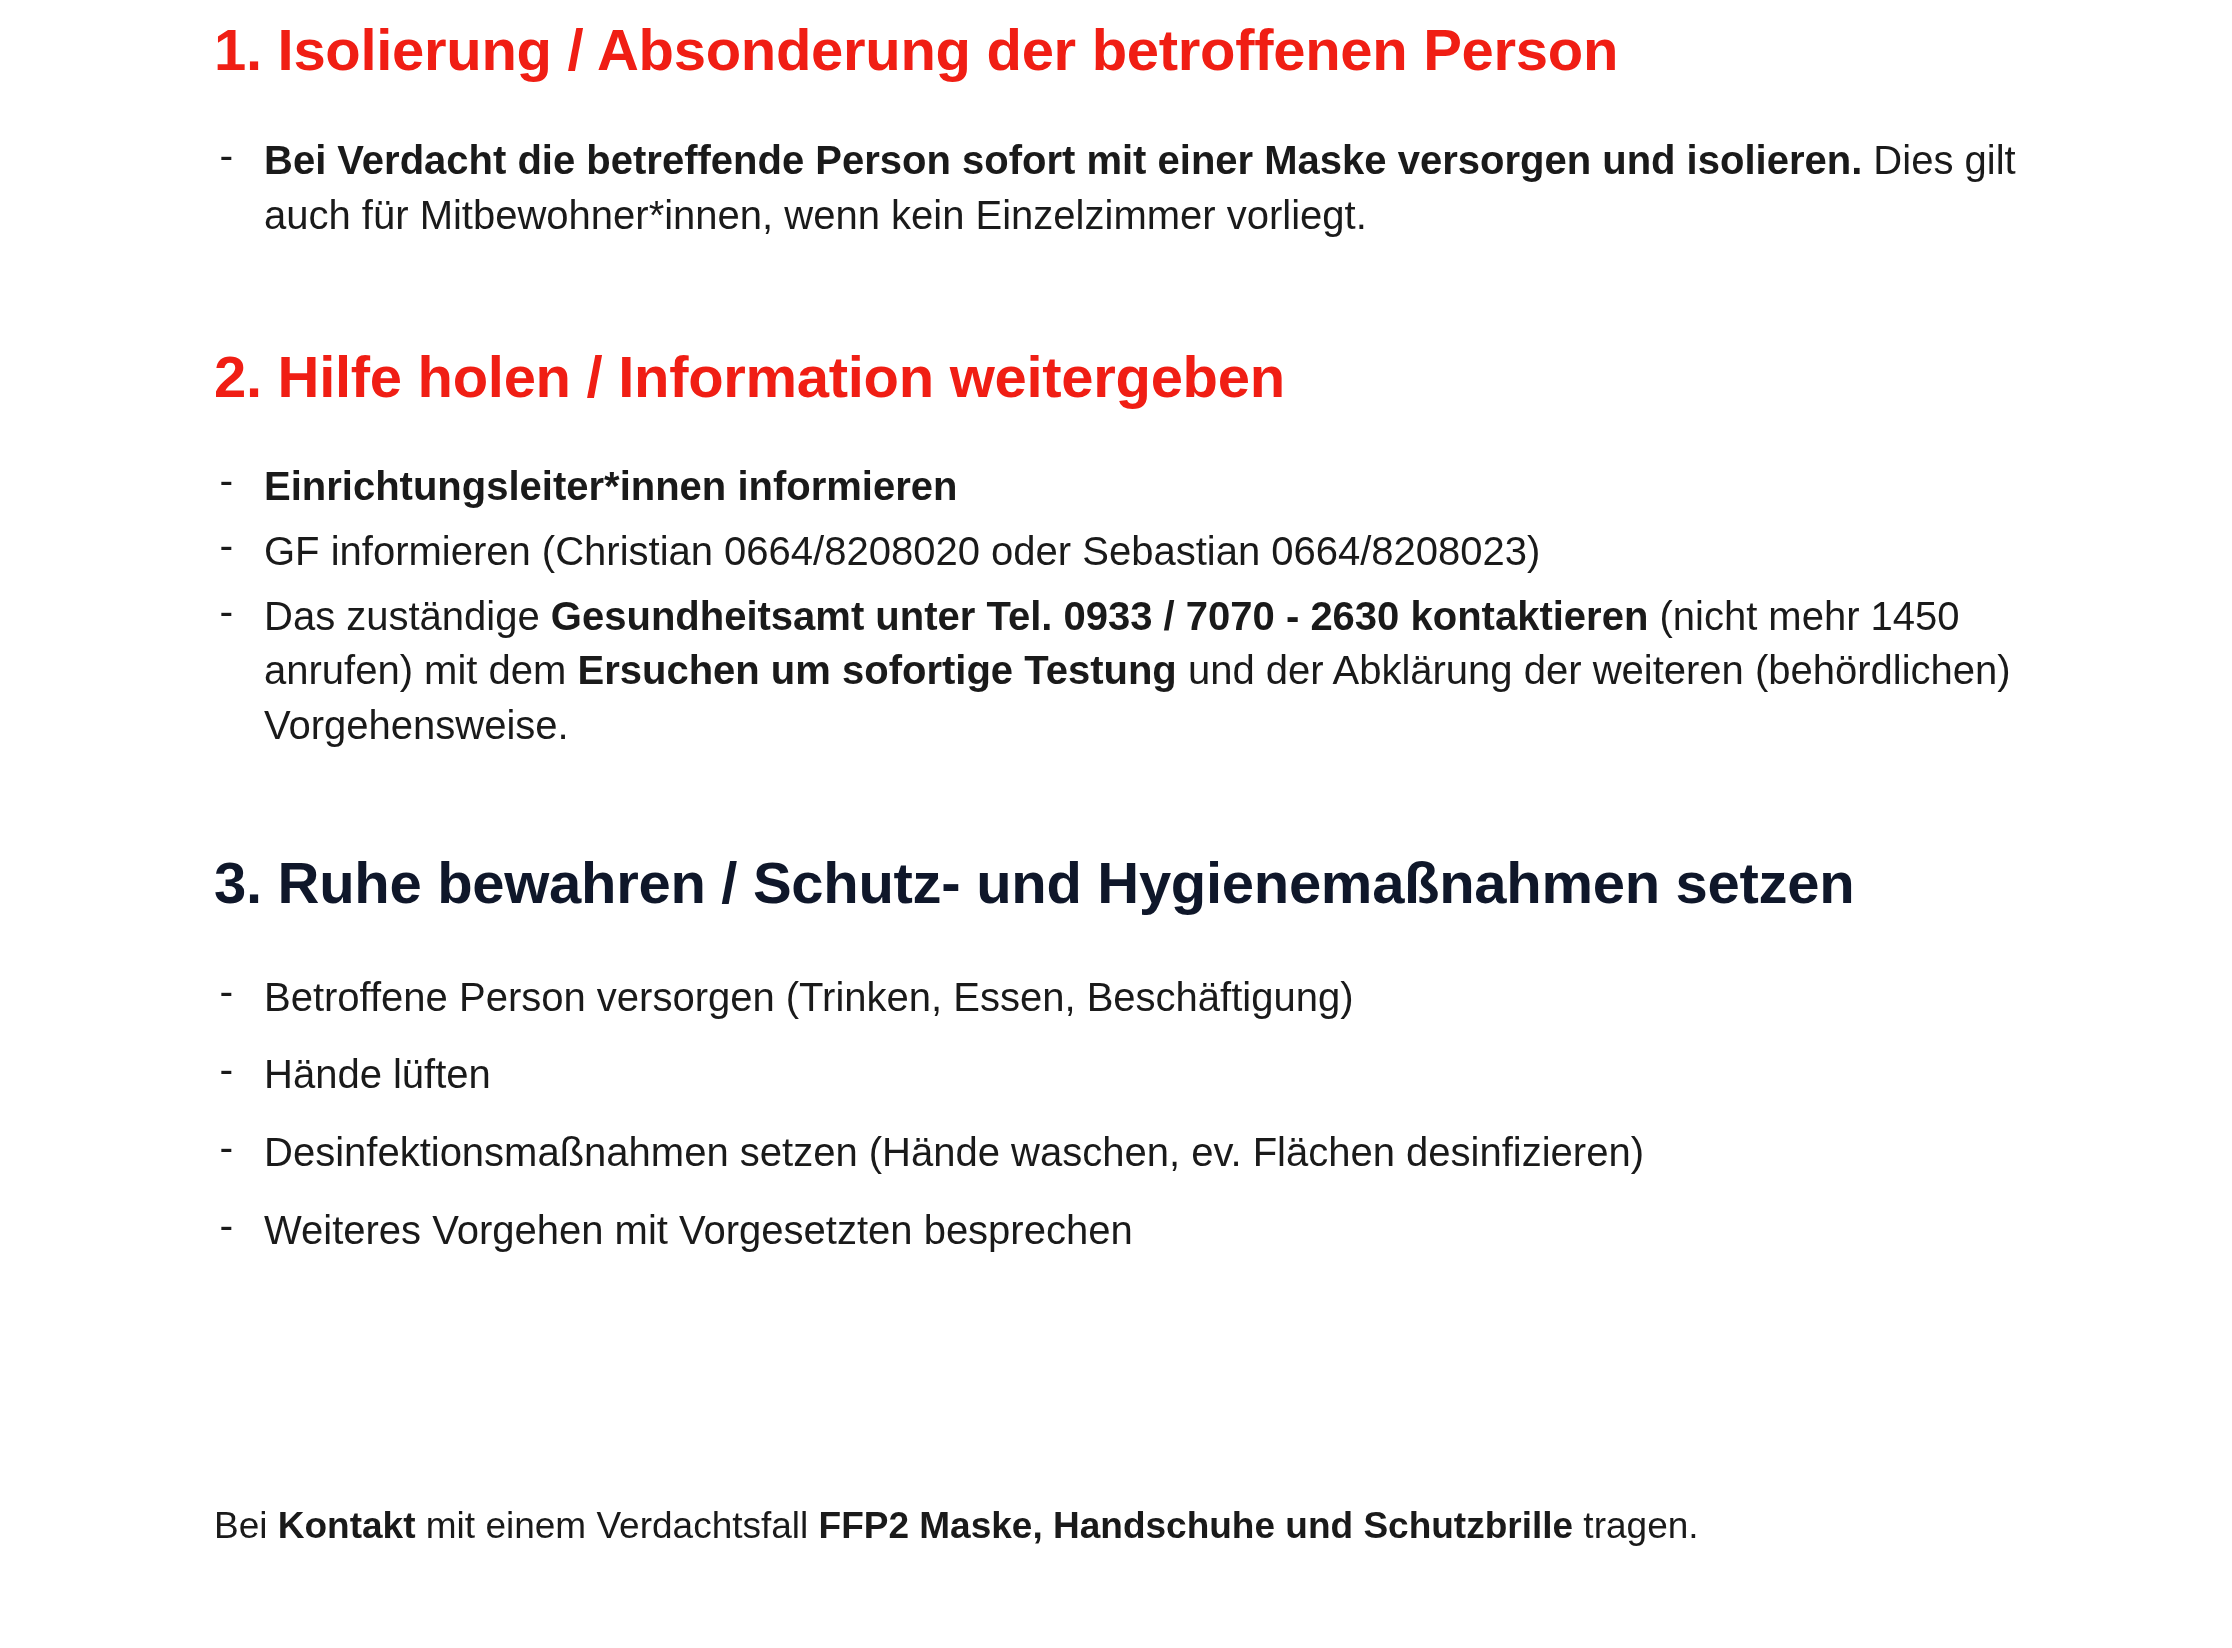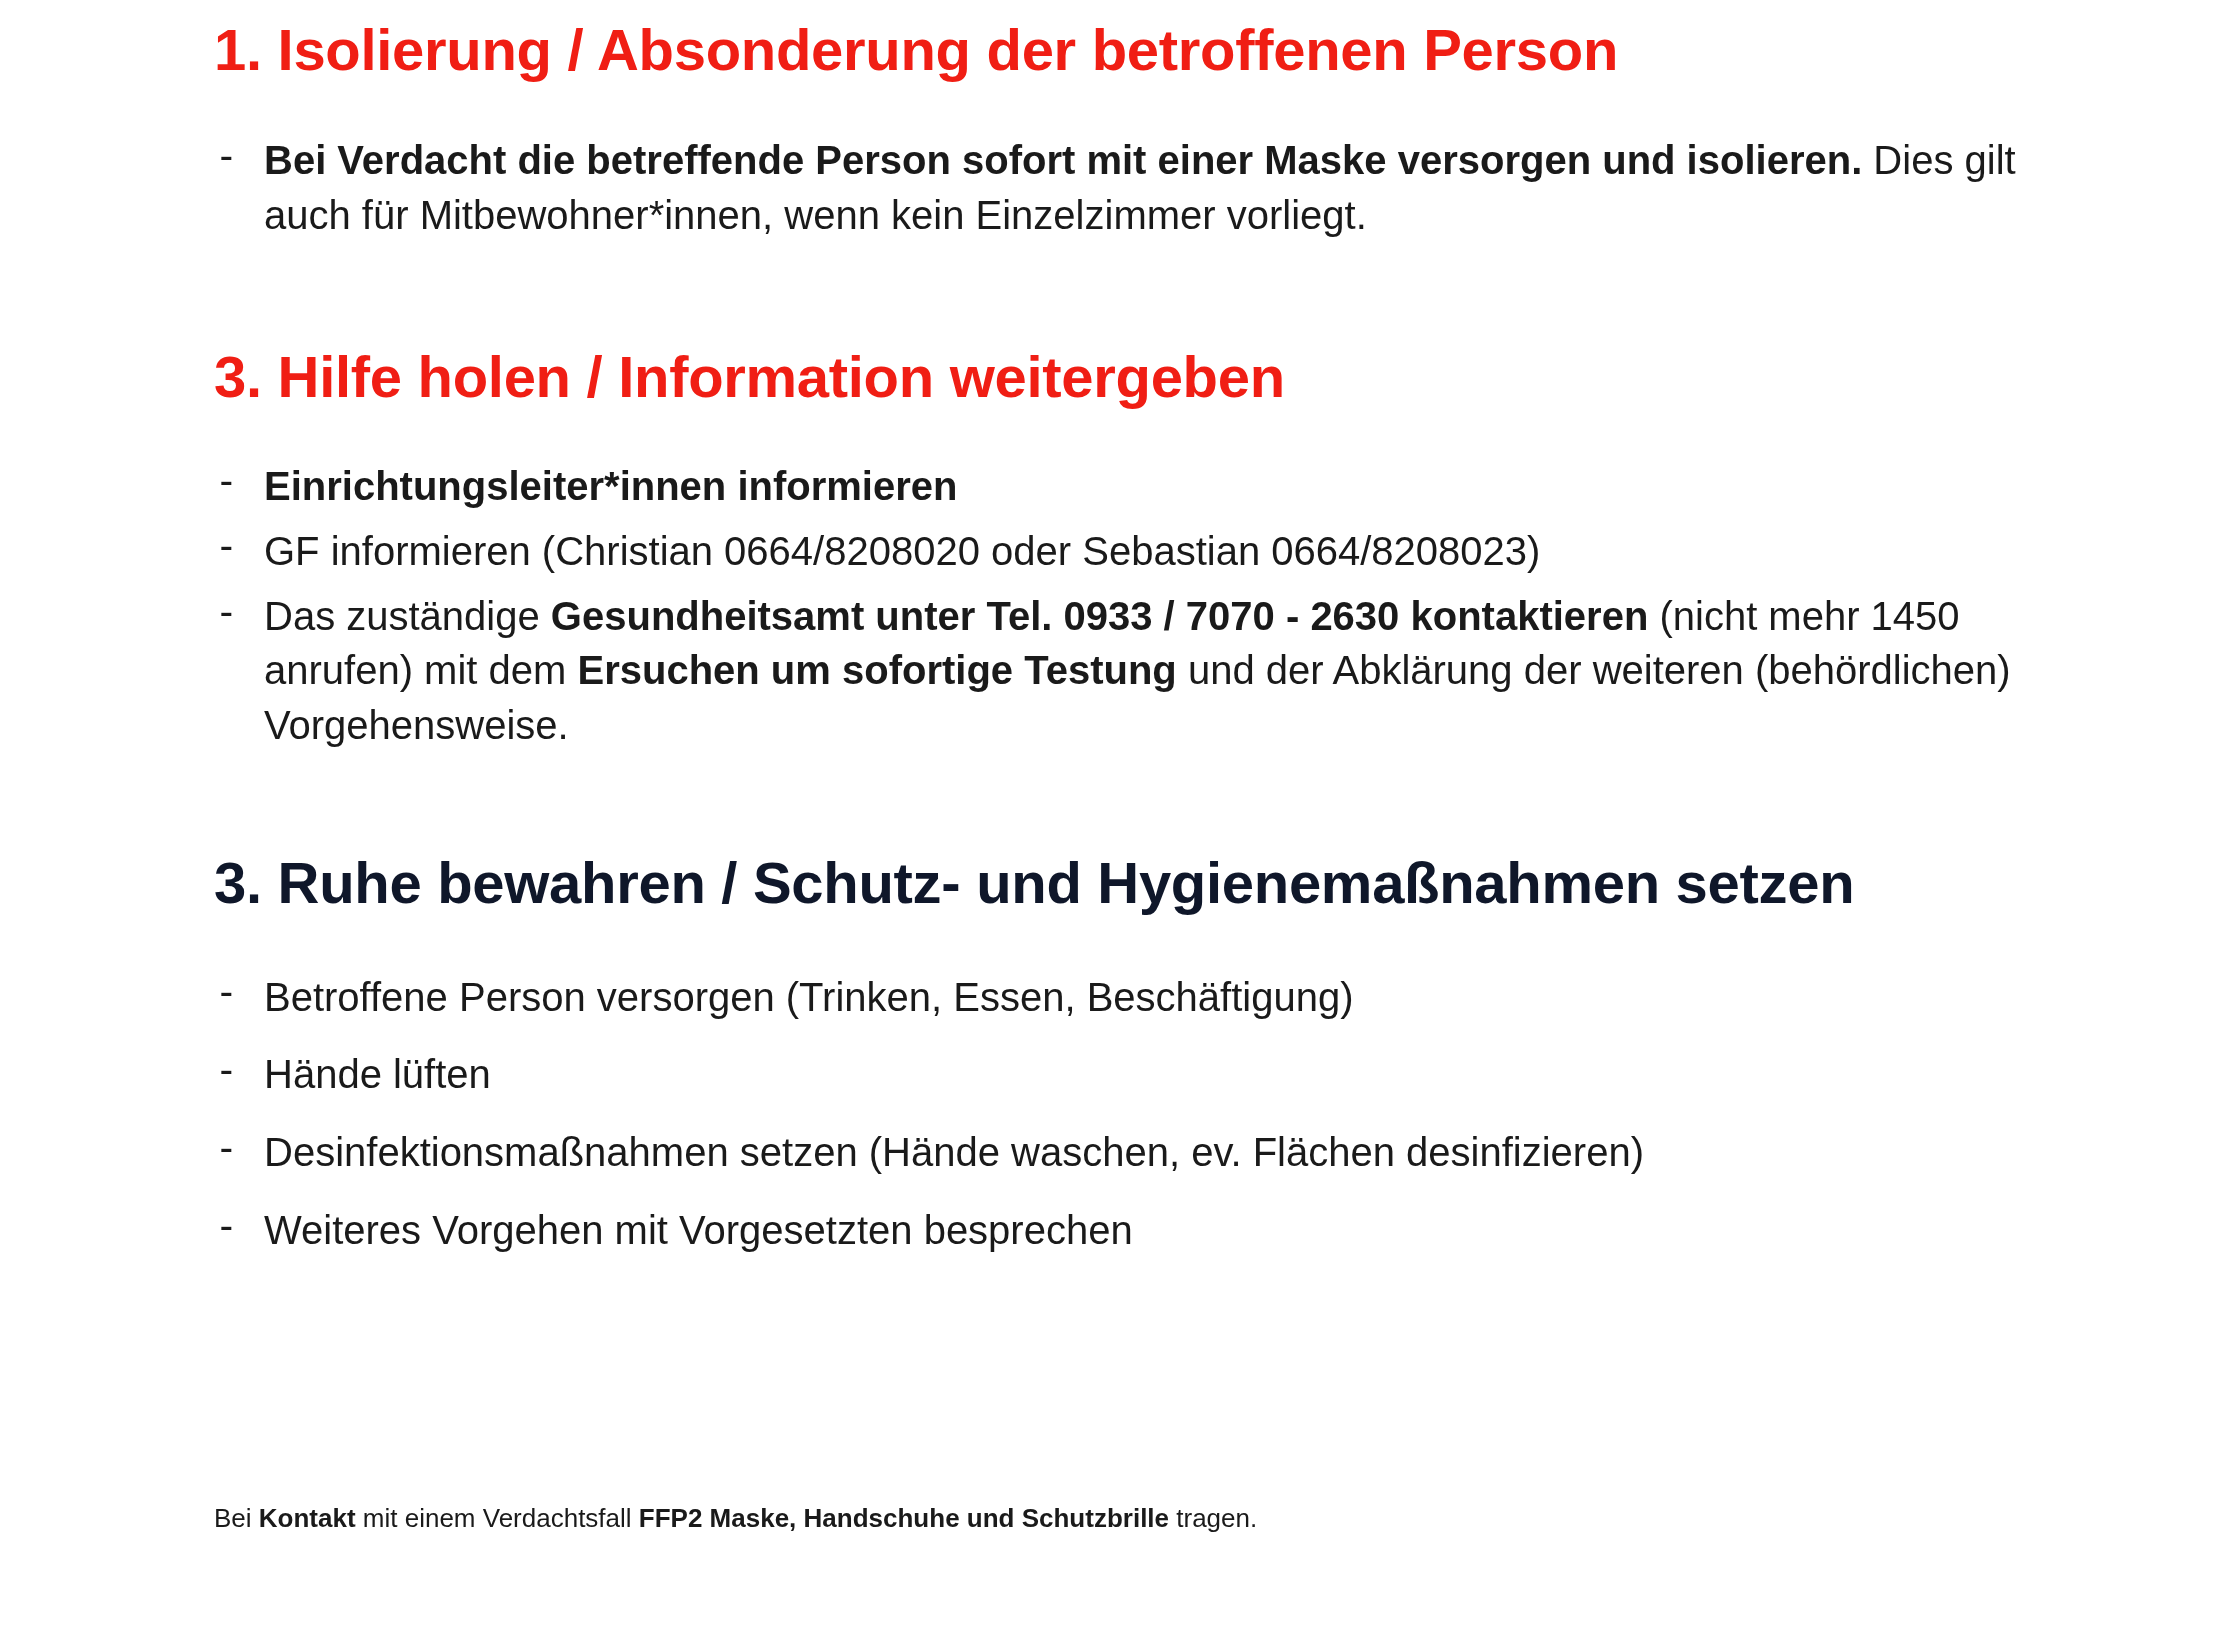--- a/index.html
+++ b/index.html
@@ -71,21 +71,21 @@
   li.bullet.tight { margin-bottom: 10.8px; }
   li.bullet.b-spaced { margin-bottom: 23.4px; }
 
   .b { font-weight: bold; text-align: center; }
 
   .footer-note {
     position: absolute;
     left: 214px;
     top: 1501px;
     width: 1746px;
-    font-size: 26px;
+    font-size: 37px;
     line-height: 1.36;
     color: #1a1a1a;
   }
 </style>
 </head>
 <body>
 
 <div class="page">
   <div class="content">
 
@@ -93,21 +93,21 @@
       <h2 class="section-title" style="color: rgb(240, 30, 20);">1. Isolierung / Absonderung der betroffenen Person</h2>
       <ul class="bullets gap-1">
         <li class="bullet">
           <span class="dash">-</span>
           <span class="b">Bei Verdacht die betreffende Person sofort mit einer Maske versorgen und isolieren.</span><span> Dies gilt auch für Mitbewohner*innen, wenn kein Einzelzimmer vorliegt.</span>
         </li>
       </ul>
     </div>
 
     <div class="section section-2">
-      <h2 class="section-title" style="color: rgb(240, 30, 20);">3. Hilfe holen / Information weitergeben</h2>
+      <h2 class="section-title" style="color: rgb(240, 30, 20);">2. Hilfe holen / Information weitergeben</h2>
       <ul class="bullets gap-2">
         <li class="bullet tight">
           <span class="dash">-</span>
           <span class="b">Einrichtungsleiter*innen informieren</span><span></span>
         </li>
         <li class="bullet tight">
           <span class="dash">-</span>
           <span>GF informieren (Christian 0664/8208020 oder Sebastian 0664/8208023)</span>
         </li>
         <li class="bullet">

